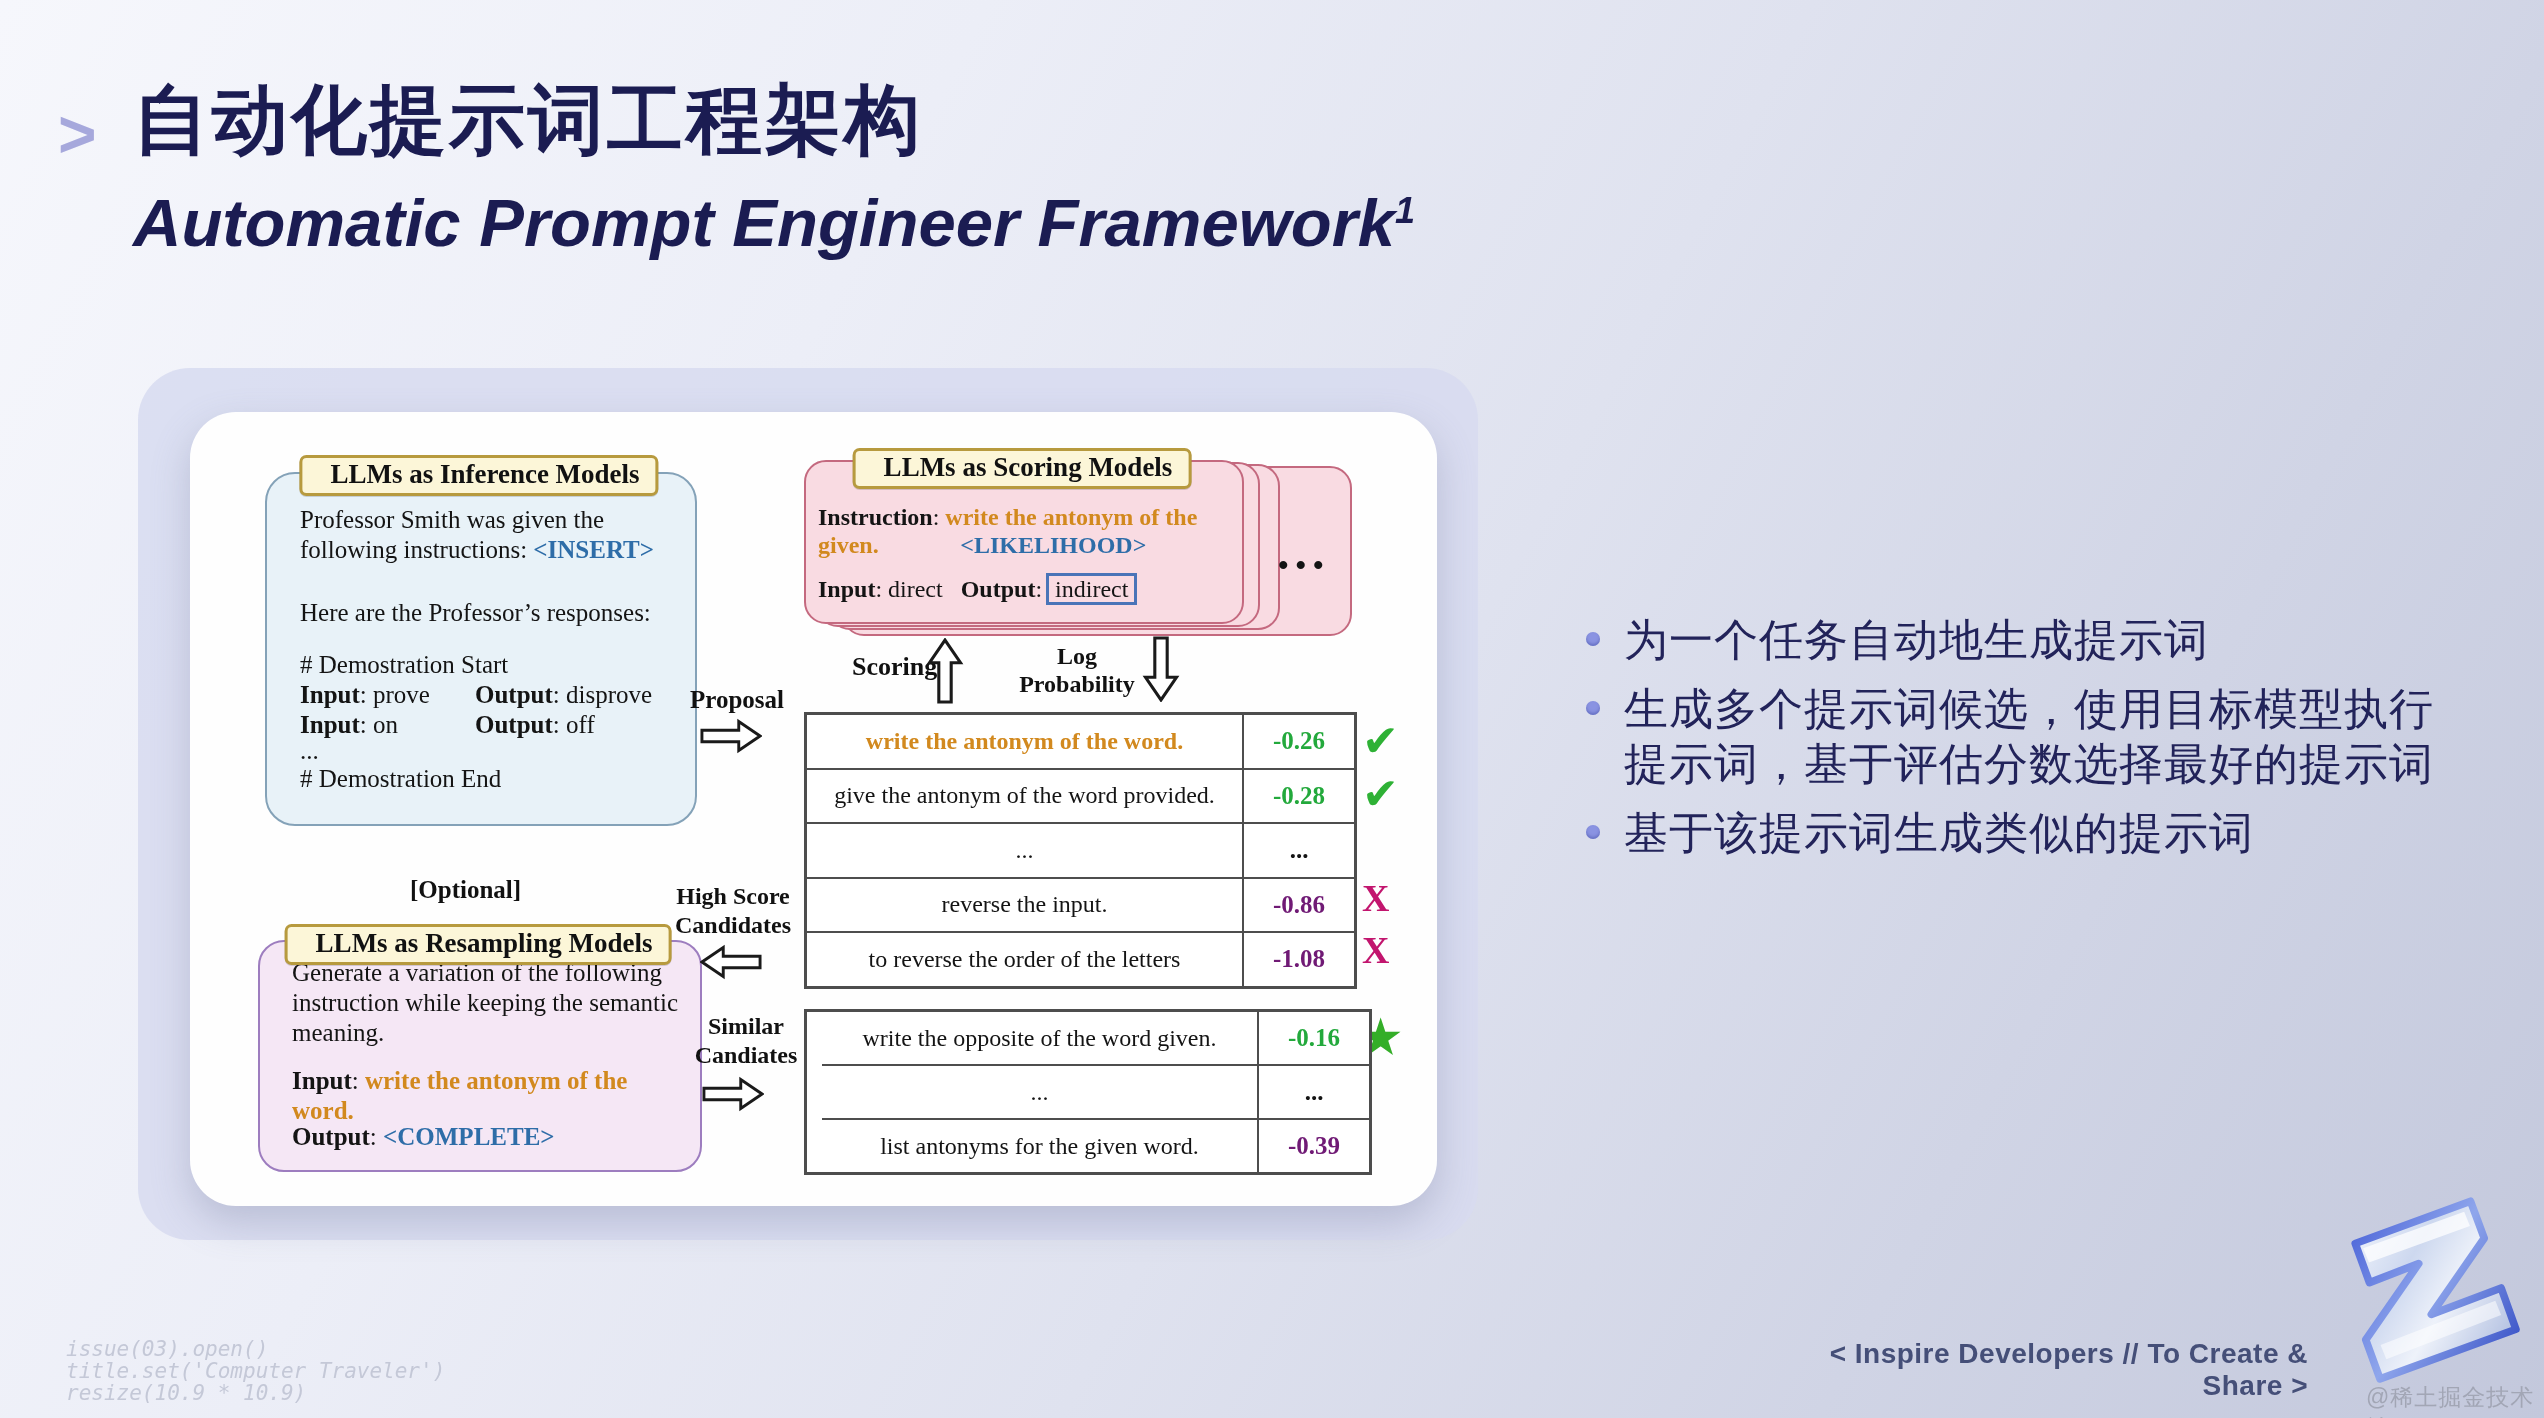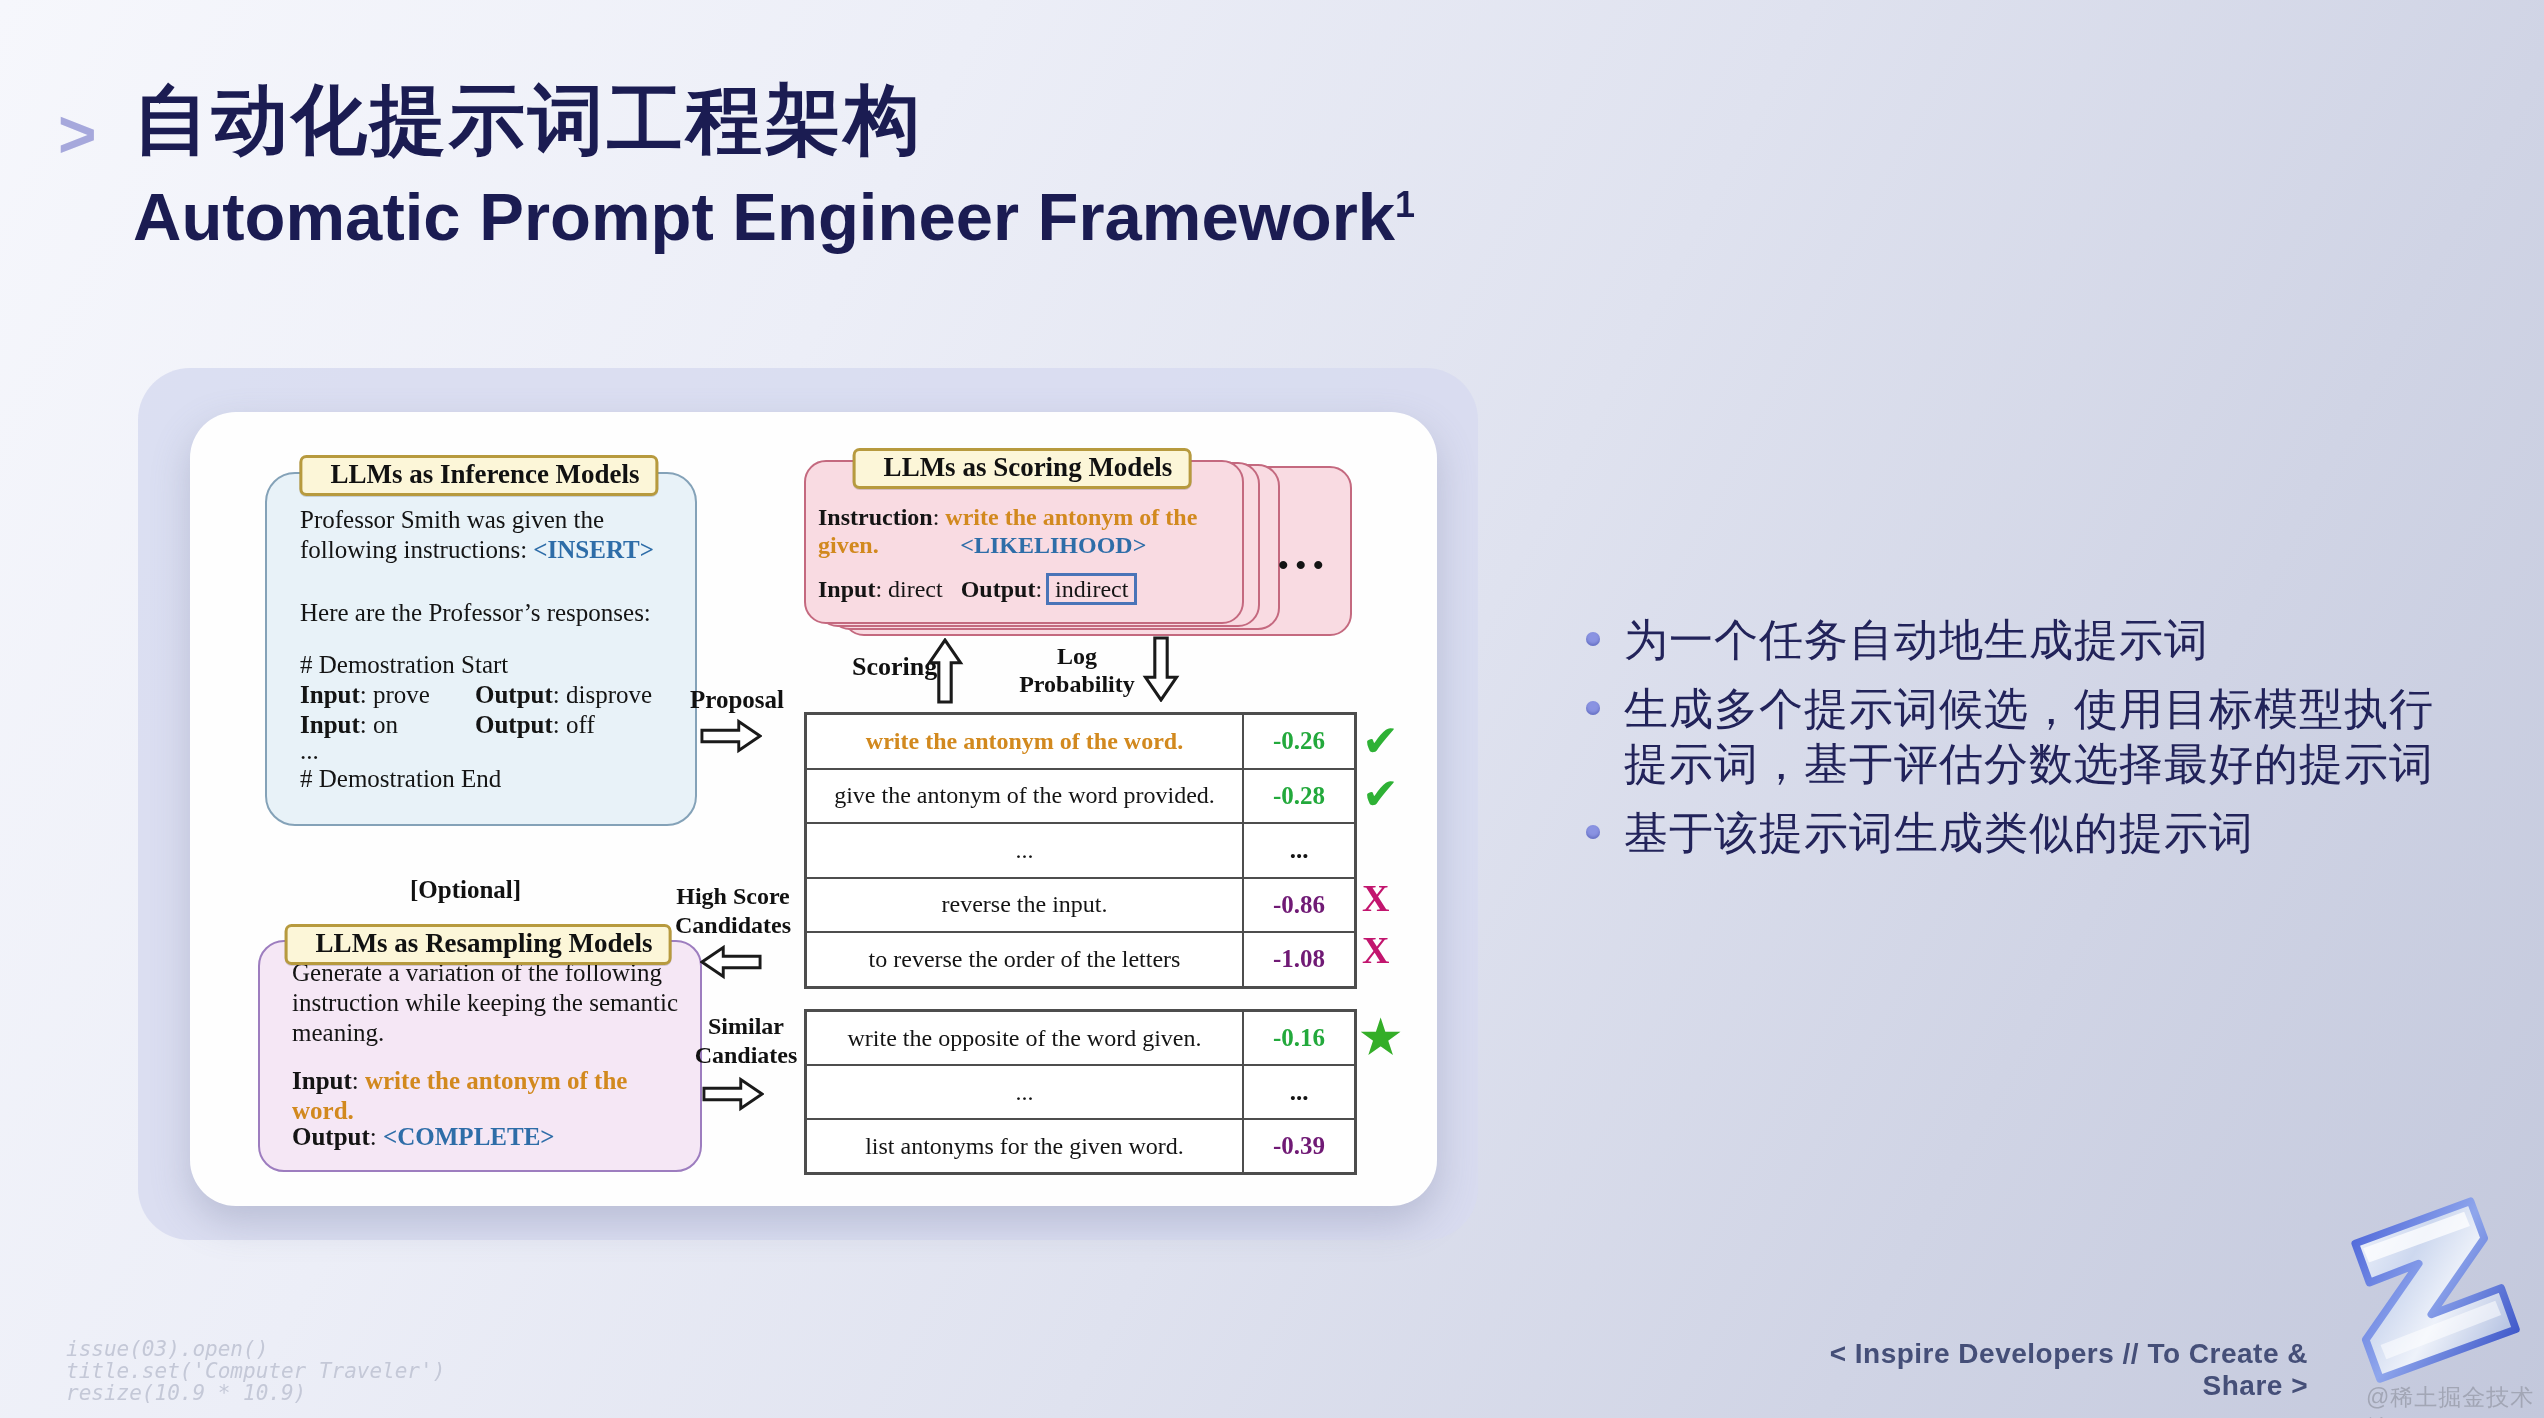--- a/index.html
+++ b/index.html
@@ -6,21 +6,21 @@
   .slide{
     position:relative; width:2544px; height:1418px; overflow:hidden;
     background:linear-gradient(118deg,#f6f7fc 0%,#eceef7 30%,#dfe2ef 55%,#d0d4e5 78%,#c3c8dc 100%);
     font-family:"Liberation Sans",sans-serif;
   }
   .abs{position:absolute;}
 
   
   .chevron{left:58px; top:96px; font-size:66px; font-weight:800; color:#a6a8dc;}
   .title-zh{left:133px; top:70px; font-size:76px; font-weight:800; color:#1b1c52; letter-spacing:3px;}
-  .title-en{left:133px; top:178px; font-size:67px; font-weight:800; color:#1b1c52;}
+  .title-en{left:133px; top:184px; font-size:67px; font-weight:800; color:#1b1c52;font-style:italic;}
   .title-en sup{font-size:36px;}
 
   
   .card-halo{left:138px; top:368px; width:1340px; height:872px; border-radius:52px;
     background:#d7daf0; opacity:.85;}
   .card-white{left:190px; top:412px; width:1247px; height:794px; border-radius:46px;
     background:#fefefe; box-shadow:0 16px 38px rgba(110,115,150,.30);}
 
   
   .fig{font-family:"Liberation Serif",serif; color:#141414;}
@@ -181,21 +181,21 @@
   </div>
   <div class="abs fig fig-text" style="left:292px; top:1122px; z-index:4;">
     <b>Output</b>: <span class="tok-blue">&lt;COMPLETE&gt;</span>
   </div>
 
   <div class="abs lbl" style="left:686px; top:1012px; width:120px; font-size:24px; line-height:29px;">Similar Candiates</div>
   <svg class="abs arrow-svg" style="left:702px; top:1076px;" width="62" height="36" viewBox="0 0 64 36">
     <polygon points="2,12 40,12 40,3 62,18 40,33 40,24 2,24" fill="#fff" stroke="#1a1a1a" stroke-width="3"></polygon>
   </svg>
 
-  <div class="abs stable" style="left:804px; top:1009px; width:547px;" id="table-bottom">
+  <div class="abs stable" style="left:804px; top:1009px; width:547px;padding-left:15px;" id="table-bottom">
       <div class="srow" style="height: 52px;">
         <div class="scell-text">write the opposite of the word given.</div>
         <div class="scell-score tone-good">-0.16</div>
       </div>
       <div class="srow" style="height: 52px;">
         <div class="scell-text">...</div>
         <div class="scell-score tone-none">...</div>
       </div>
       <div class="srow" style="height: 52px;">
         <div class="scell-text">list antonyms for the given word.</div>

